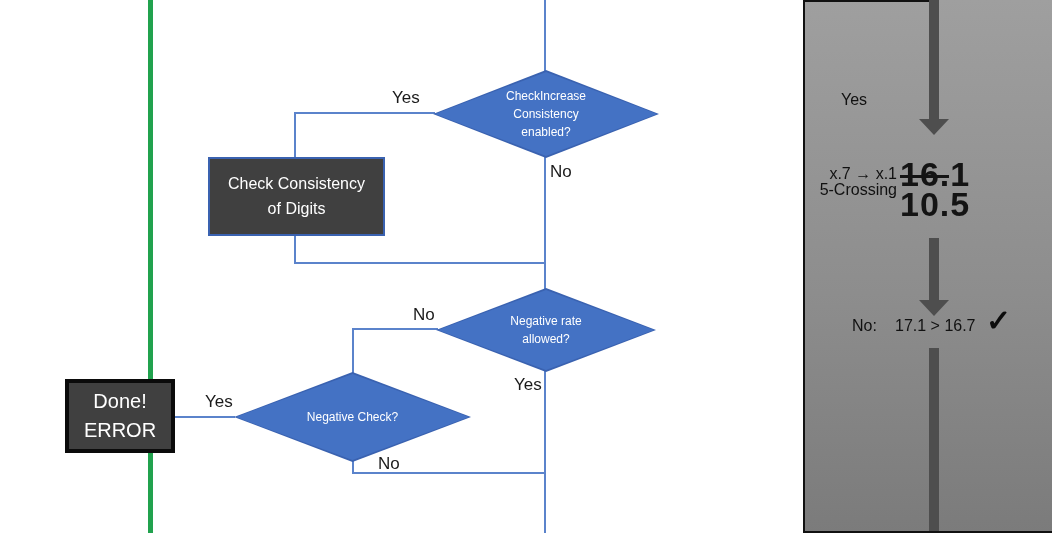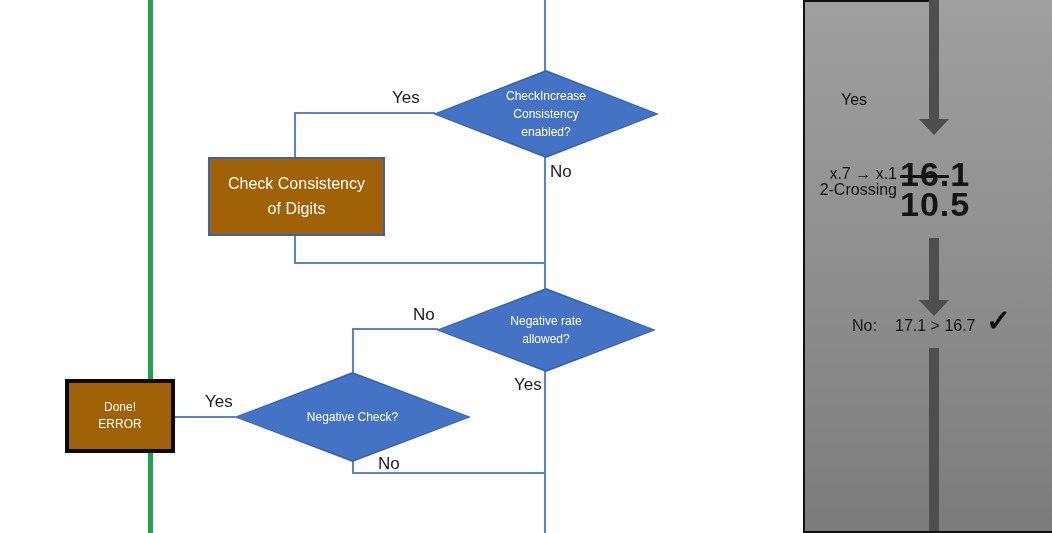--- a/index.html
+++ b/index.html
@@ -13,26 +13,26 @@
   .vl{width:2px;}
   
   #green-line{position:absolute;left:148px;top:0;width:5px;height:533px;background:#21a24e;}
   
   .diamond{position:absolute;background:#3a62b0;
     clip-path:polygon(50% 0,100% 50%,50% 100%,0 50%);}
   .diamond .fill{position:absolute;inset:2px;background:#4472c4;
     clip-path:polygon(50% 0,100% 50%,50% 100%,0 50%);
     display:flex;flex-direction:column;align-items:center;justify-content:center;}
   .diamond .t{color:#fff;font-size:12px;line-height:1.5;text-align:left;}
-  .proc{position:absolute;background:#a16207;border:2px solid #3a62b0;
+  .proc{position:absolute;background:#404040;border:2px solid #3a62b0;
     display:flex;flex-direction:column;align-items:center;justify-content:center;
     color:#fff;text-align:center;}
   #proc-check{left:208px;top:157px;width:173px;height:75px;font-size:16px;line-height:1.55;}
   #done-box{left:65px;top:379px;width:102px;height:66px;border:4px solid #0b0b0b;
-    font-size:12px;line-height:1.45;}
+    font-size:20px;line-height:1.45;}
   
   .lbl{position:absolute;color:#1a1a1a;font-size:17px;line-height:1;}
   
   #panel{position:absolute;left:803px;top:0;width:249px;height:533px;
     background:linear-gradient(to bottom,#9f9f9f 0%,#8d8d8d 55%,#7b7b7b 100%);}
   #panel-border-left{position:absolute;left:0;top:0;width:2px;height:533px;background:#111;}
   #panel-border-top{position:absolute;left:0;top:0;width:132px;height:2px;background:#111;}
   #panel-border-bottom{position:absolute;left:0;bottom:0;width:249px;height:2px;background:#111;}
   .shaft{position:absolute;left:126px;width:10px;background:#4e4e4e;}
   .ahead{position:absolute;left:116px;width:0;height:0;
@@ -109,21 +109,21 @@
     <div id="panel-border-top"></div>
     <div id="panel-border-bottom"></div>
 
     <div class="shaft" style="top:0;height:119px;"></div>
     <div class="ahead" style="top:119px;"></div>
 
     <div class="ptext" style="left:38px;top:92px;">Yes</div>
 
     <div class="ptext" id="rule-text">
       <div>x.7 → x.1</div>
-      <div>2-Crossing</div>
+      <div>5-Crossing</div>
     </div>
 
     <div class="bignum" id="old-val">
       <span class="strike">16.1</span>
     </div>
     <div class="bignum" id="new-val">10.5</div>
 
     <div class="shaft" style="top:238px;height:62px;"></div>
     <div class="ahead" style="top:300px;"></div>
 

